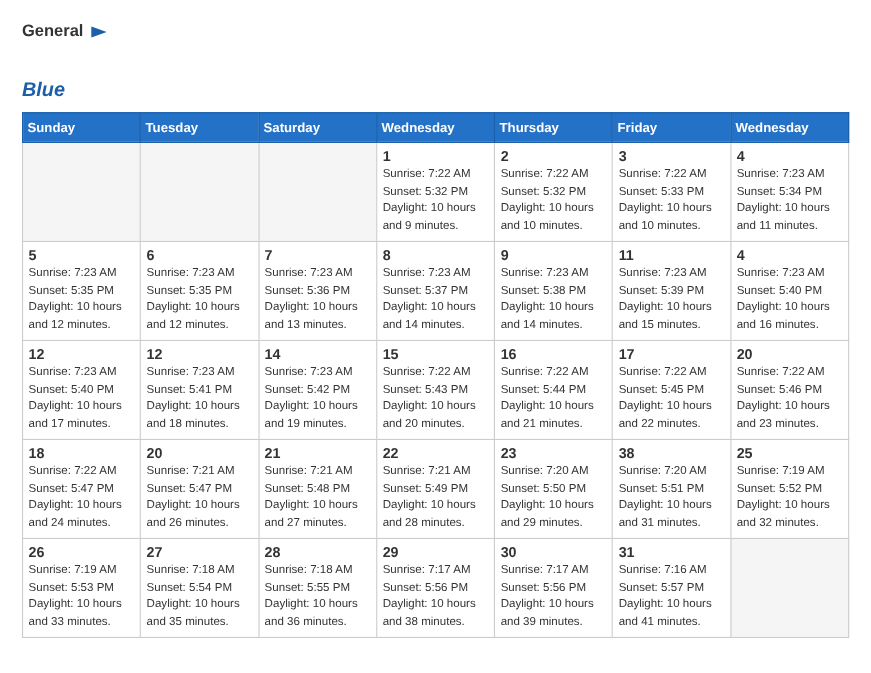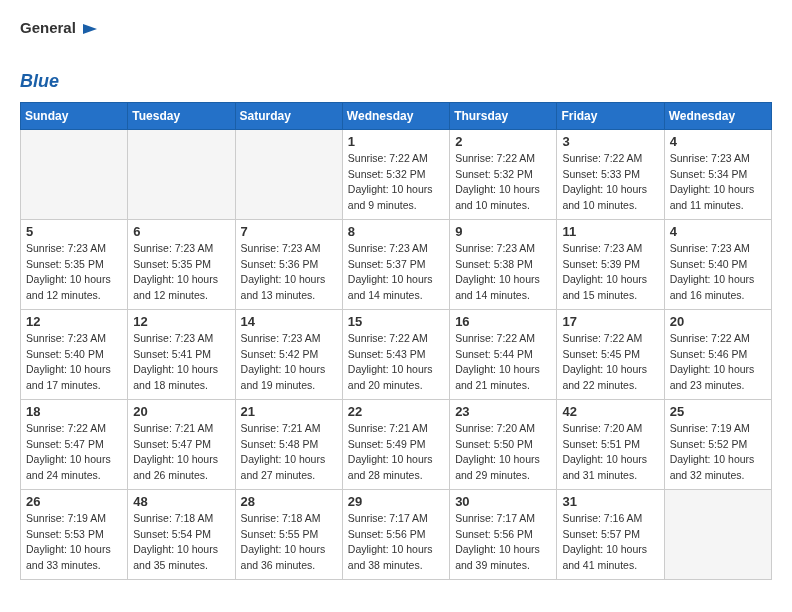--- a/index.html
+++ b/index.html
@@ -199,35 +199,35 @@
         </td>
         <td>
           <span class="day-number">22</span>
           <div class="day-info">Sunrise: 7:21 AM<br>Sunset: 5:49 PM<br>Daylight: 10 hours<br>and 28 minutes.</div>
         </td>
         <td>
           <span class="day-number">23</span>
           <div class="day-info">Sunrise: 7:20 AM<br>Sunset: 5:50 PM<br>Daylight: 10 hours<br>and 29 minutes.</div>
         </td>
         <td>
-          <span class="day-number">42</span>
+          <span class="day-number">38</span>
           <div class="day-info">Sunrise: 7:20 AM<br>Sunset: 5:51 PM<br>Daylight: 10 hours<br>and 31 minutes.</div>
         </td>
         <td>
           <span class="day-number">25</span>
           <div class="day-info">Sunrise: 7:19 AM<br>Sunset: 5:52 PM<br>Daylight: 10 hours<br>and 32 minutes.</div>
         </td>
       </tr>
       <tr>
         <td>
           <span class="day-number">26</span>
           <div class="day-info">Sunrise: 7:19 AM<br>Sunset: 5:53 PM<br>Daylight: 10 hours<br>and 33 minutes.</div>
         </td>
         <td>
-          <span class="day-number">48</span>
+          <span class="day-number">27</span>
           <div class="day-info">Sunrise: 7:18 AM<br>Sunset: 5:54 PM<br>Daylight: 10 hours<br>and 35 minutes.</div>
         </td>
         <td>
           <span class="day-number">28</span>
           <div class="day-info">Sunrise: 7:18 AM<br>Sunset: 5:55 PM<br>Daylight: 10 hours<br>and 36 minutes.</div>
         </td>
         <td>
           <span class="day-number">29</span>
           <div class="day-info">Sunrise: 7:17 AM<br>Sunset: 5:56 PM<br>Daylight: 10 hours<br>and 38 minutes.</div>
         </td>

